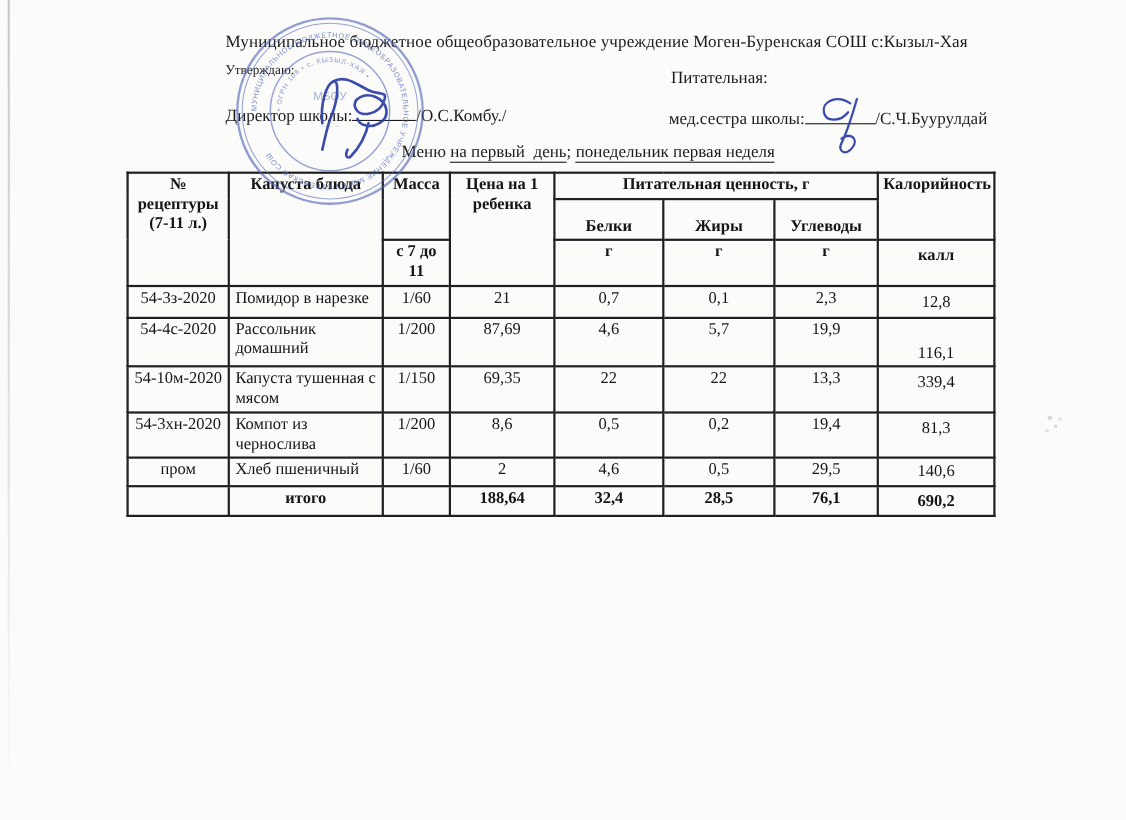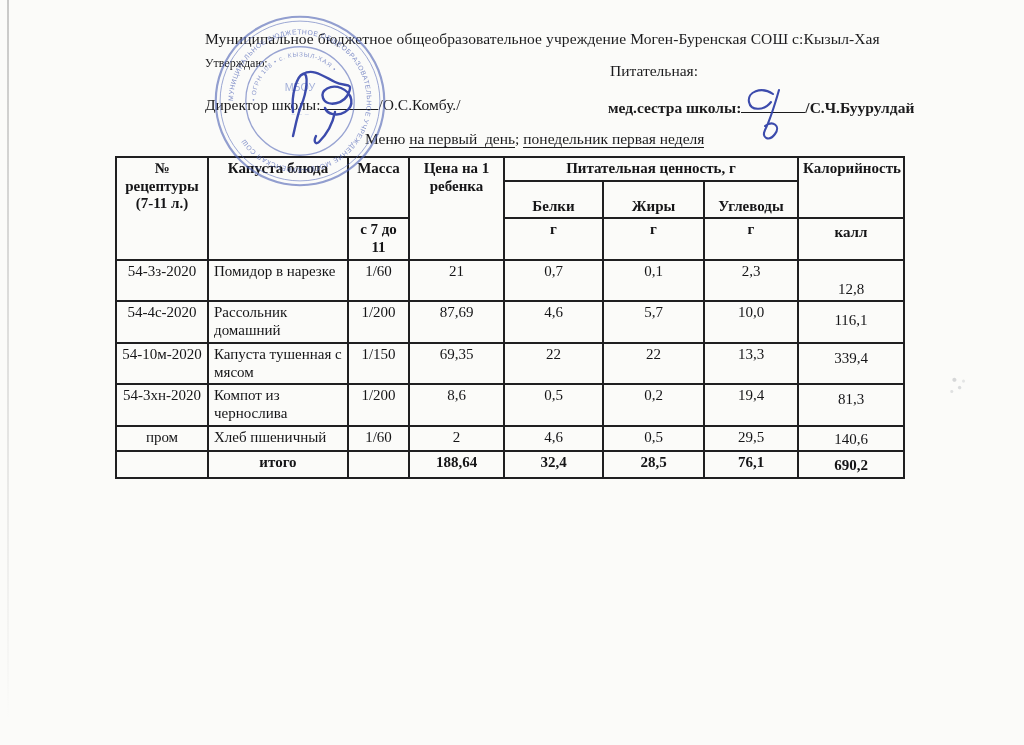--- a/index.html
+++ b/index.html
@@ -12,21 +12,21 @@
   }
   .scan-edge {
     position:absolute; left:7px; top:0; width:2px; height:720px;
     background:linear-gradient(180deg, rgba(140,140,140,.45), rgba(160,160,160,.25) 60%, rgba(170,170,170,0));
   }
   .abs { position:absolute; white-space:nowrap; }
   .org-title { left:205px; top:30px; font-size:15.5px; letter-spacing:.1px; }
   .approve   { left:205px; top:56px; font-size:12px; }
   .agree     { left:610px; top:62px; font-size:15.5px; }
   .director  { left:205px; top:96px; font-size:15.5px; }
-  .nurse     { left:608px; top:99px; font-size:15.5px;font-weight:bold; }
+  .nurse     { left:608px; top:99px; font-size:15.5px; }
   .menu-line { left:365px; top:130px; font-size:15.5px; }
   .blank {
     display:inline-block; border-bottom:1.4px solid #1b1b1d; height:14px;
     vertical-align:baseline;
   }
   .blank.dir { width:58px; }
   .blank.nur { width:64px; }
   .u { border-bottom:1.4px solid #1b1b1d; }
   .pre { white-space:pre; }
 
@@ -117,31 +117,31 @@
       <th style="padding-top:5px">калл</th>
     </tr>
     <tr style="height:29px">
       <td class="c">54-3з-2020</td>
       <td class="l">Помидор в нарезке</td>
       <td class="c">1/60</td>
       <td class="c">21</td>
       <td class="c">0,7</td>
       <td class="c">0,1</td>
       <td class="c">2,3</td>
-      <td class="c" style="padding-top:20px">12,8</td>
+      <td class="c" style="padding-top:6px">12,8</td>
     </tr>
     <tr style="height:34px">
       <td class="c">54-4с-2020</td>
       <td class="l">Рассольник домашний</td>
       <td class="c">1/200</td>
       <td class="c">87,69</td>
       <td class="c">4,6</td>
       <td class="c">5,7</td>
-      <td class="c">10,0</td>
-      <td class="c" style="padding-top:10px">116,1</td>
+      <td class="c">19,9</td>
+      <td class="c" style="padding-top:23px">116,1</td>
     </tr>
     <tr style="height:34px">
       <td class="c">54-10м-2020</td>
       <td class="l">Капуста тушенная с мясом</td>
       <td class="c">1/150</td>
       <td class="c">69,35</td>
       <td class="c">22</td>
       <td class="c">22</td>
       <td class="c">13,3</td>
       <td class="c" style="padding-top:6px">339,4</td>

